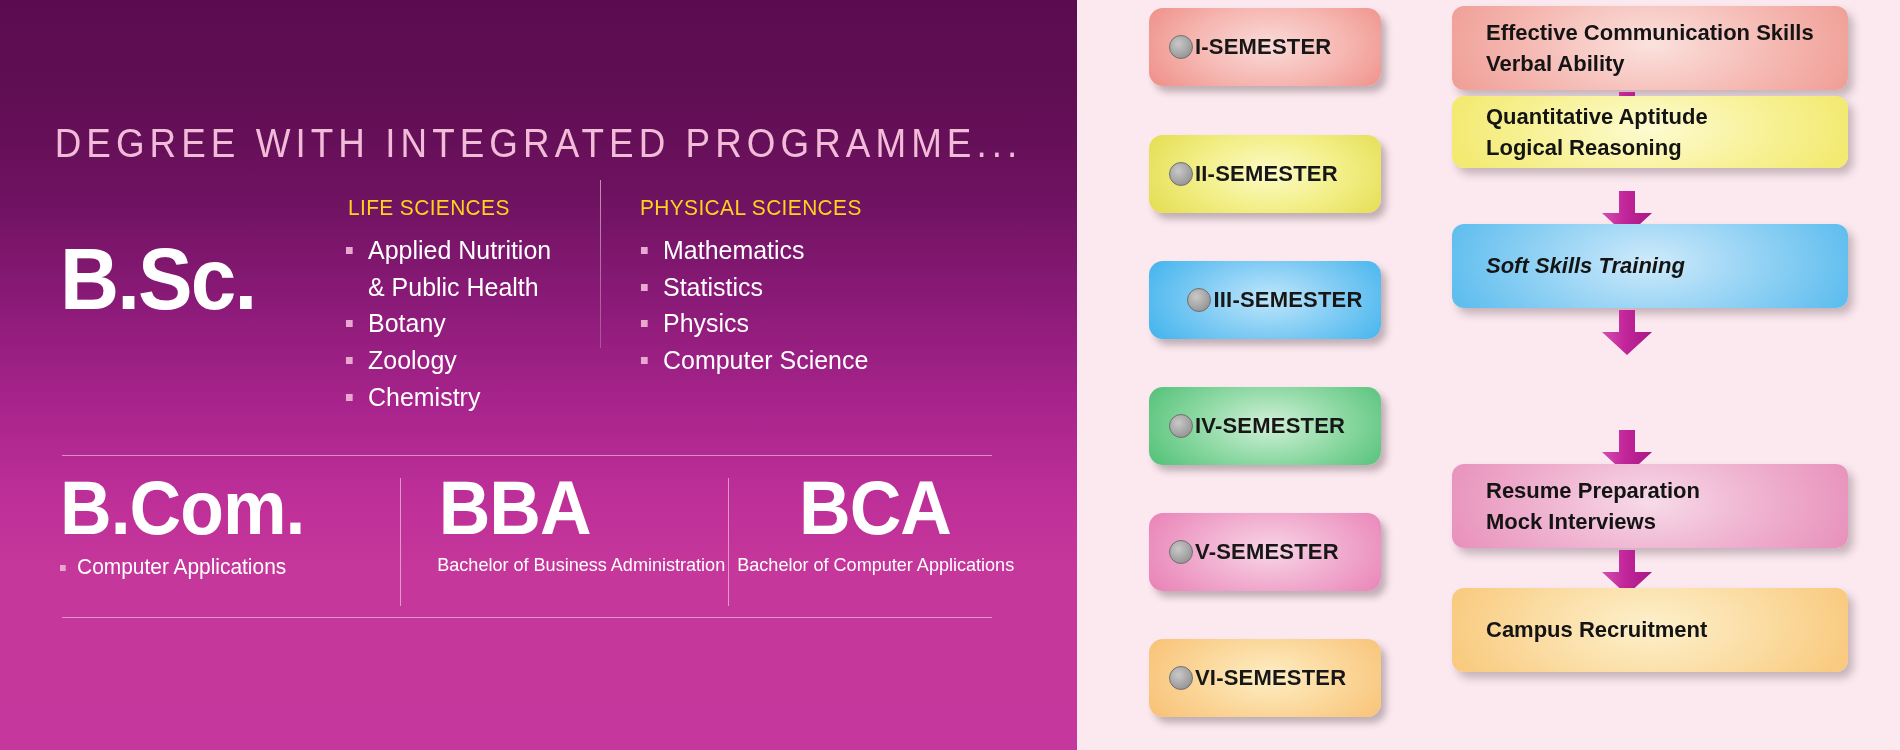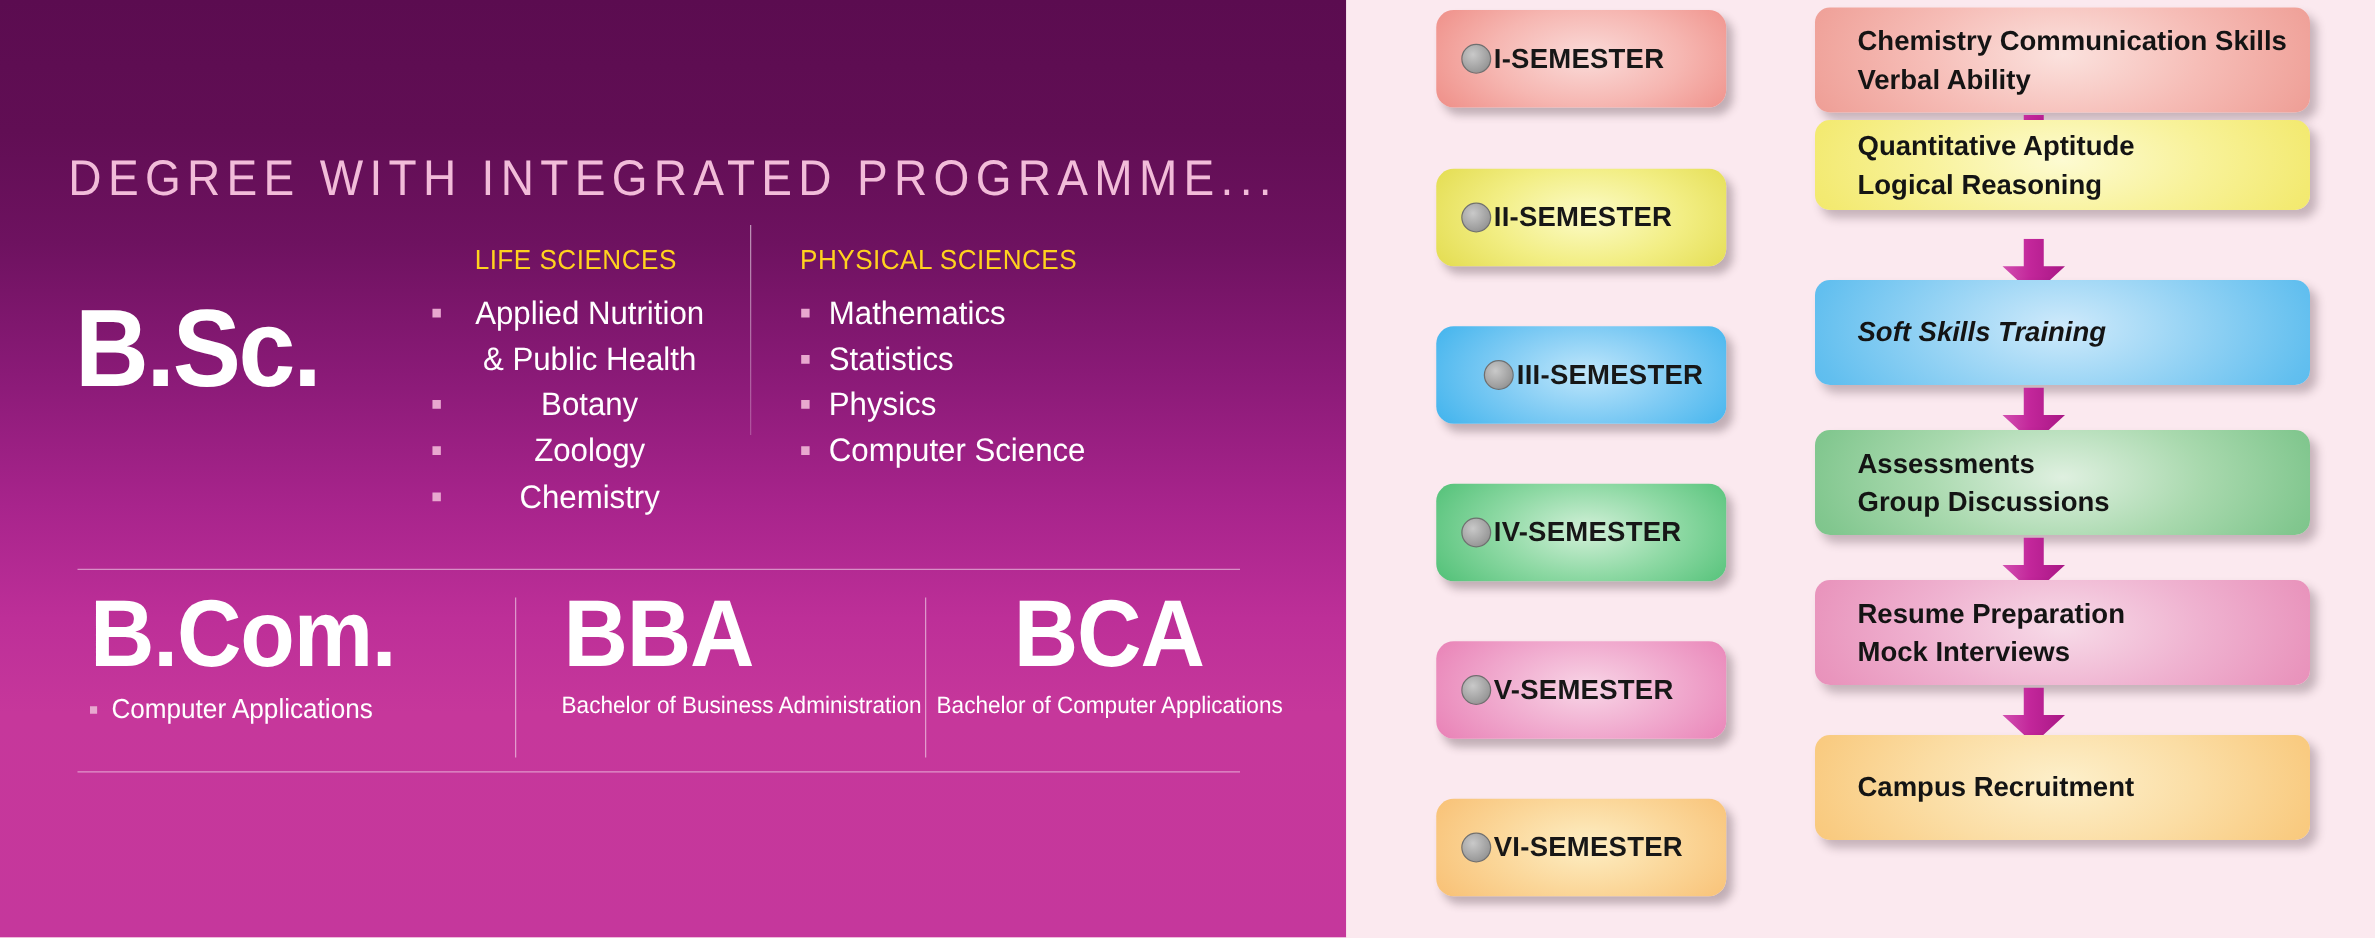--- a/index.html
+++ b/index.html
@@ -46,21 +46,21 @@
     font-family:"Liberation Sans Narrow","Liberation Sans",sans-serif;
     font-weight:700;
     font-size:88px;
     line-height:1;
     letter-spacing:-2px;
     transform:scaleX(0.93);
     transform-origin:left top;
   }
 
   .col{position:absolute;top:0;}
-  .col-life{left:345px;width:240px;text-align:center;}
+  .col-life{left:345px;width:240px;}
   .col-phys{left:640px;width:260px;}
 
   .col-head{
     color:#ffd21e;
     font-family:"Liberation Sans Narrow","Liberation Sans",sans-serif;
     font-size:22px;
     font-weight:400;
     letter-spacing:0.4px;
     white-space:nowrap;
     transform:scaleX(0.95);
@@ -98,21 +98,21 @@
 
   .hr-top{
     position:absolute;left:62px;top:455px;width:930px;height:1px;
     background:rgba(255,255,255,0.48);
   }
   .hr-bot{
     position:absolute;left:62px;top:617px;width:930px;height:1px;
     background:rgba(255,255,255,0.48);
   }
 
-  .degrees{position:absolute;left:0;top:470px;width:1077px;height:150px;margin-left:12px;}
+  .degrees{position:absolute;left:0;top:470px;width:1077px;height:150px;}
 
   .deg{position:absolute;top:0;}
   .deg-bcom{left:60px;width:300px;}
   .deg-bba{left:430px;width:290px;text-align:left;}
   .deg-bca{left:730px;width:290px;text-align:center;}
 
   .deg-name{
     color:#ffffff;
     font-family:"Liberation Sans Narrow","Liberation Sans",sans-serif;
     font-weight:700;
@@ -296,21 +296,21 @@
       </div>
       <div class="sem-pill g-orange" style="top:639px">
         <span class="sem-dot"></span>
         <span class="sem-label">VI-SEMESTER</span>
       </div>
     </div>
 
     <div class="box-col">
 
       <div class="task-box b-red" style="top:6px;height:84px">
-        <div class="task-line">Chemistry Communication Skills</div>
+        <div class="task-line">Effective Communication Skills</div>
         <div class="task-line">Verbal Ability</div>
       </div>
       <div class="arrow" style="top:92px">
         <svg viewBox="0 0 54 46">
             <defs>
               <linearGradient id="ag1" x1="0" y1="0" x2="1" y2="0">
                 <stop offset="0%" stop-color="#d24fb0"></stop>
                 <stop offset="45%" stop-color="#c2269a"></stop>
                 <stop offset="100%" stop-color="#a81785"></stop>
               </linearGradient>
@@ -331,24 +331,20 @@
 
       <div class="task-box b-blue" style="top:224px;height:84px">
         <div class="task-line">Soft Skills Training</div>
       </div>
       <div class="arrow" style="top:310px">
         <svg viewBox="0 0 54 46">
             <path d="M19 0 H35 V22 H52 L27 45 L2 22 H19 Z" fill="url(#ag1)"></path>
           </svg>
       </div>
 
-      <div class="task-box b-green" style="top:344px;height:84px">
-        <div class="task-line">Assessments</div>
-        <div class="task-line">Group Discussions</div>
-      </div>
       <div class="arrow" style="top:430px">
         <svg viewBox="0 0 54 46">
             <path d="M19 0 H35 V22 H52 L27 45 L2 22 H19 Z" fill="url(#ag1)"></path>
           </svg>
       </div>
 
       <div class="task-box b-pink" style="top:464px;height:84px">
         <div class="task-line">Resume Preparation</div>
         <div class="task-line">Mock Interviews</div>
       </div>

